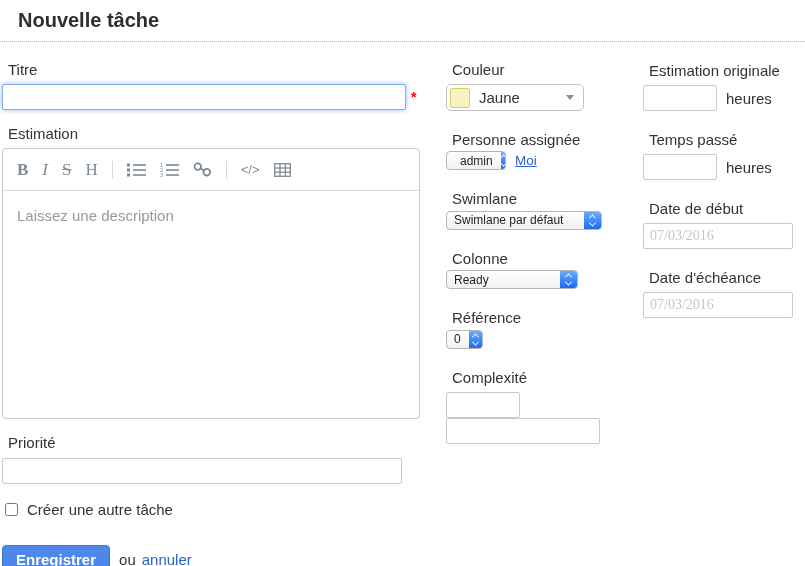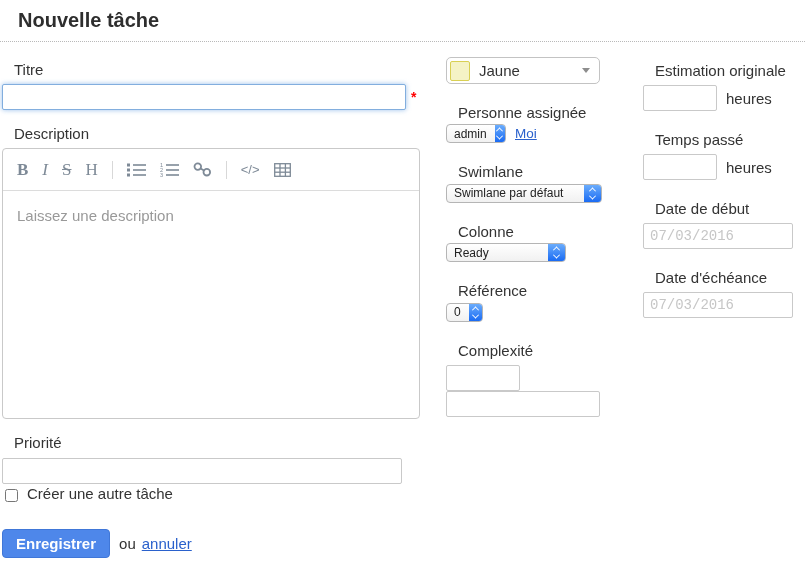--- a/index.html
+++ b/index.html
@@ -12,27 +12,27 @@
 
   
   .page-title { font-size:20px; font-weight:bold; color:#2e2e2e; padding:9px 0 0 18px; }
   .header-rule { border-bottom:1px dotted #b9b9b9; margin-top:9px; width:805px; }
 
   
   .col-left  { position:absolute; left:2px;   top:57px; width:420px; }
   .col-mid   { position:absolute; left:446px; top:57px; width:186px; }
   .col-right { position:absolute; left:643px; top:58px; width:162px; }
 
-  .field-label { font-size:15px; color:#333; margin:20px 0 6px 12px; }
+  .field-label { font-size:15px; color:#333; margin:20px 0 6px 6px; }
   .field-label.first { margin-top:4px; }
   .field-label.tight { margin-bottom:3px; }
 
   input[type=text] {
     border:1px solid #c9c9c9; border-radius:2px; height:26px;
-    font-family:Liberation Mono, monospace; font-size:14px; color:#0369a1;
+    font-family:Liberation Serif, serif; font-size:14px; color:#0369a1;
     padding:0 6px; outline:none; background:#fff;
   }
   input[type=text]::placeholder { color:#c6c6c6; opacity:1; }
 
   
   .title-row { display:flex; align-items:flex-start; }
   .title-input {
     width:404px; height:26px; border:1px solid #82aede !important; border-radius:3px;
     box-shadow:0 0 5px rgba(88,151,224,0.6);
   }
@@ -56,38 +56,38 @@
     width:100%; height:226px; border:none; outline:none; resize:none;
     font-family:"Liberation Sans",sans-serif; font-size:15px; color:#555;
     padding:16px 14px; background:transparent;
   }
   .editor-textarea::placeholder { color:#999; opacity:1; }
 
   
   .labels-input { width:400px; height:28px; border:1px solid #b9b9b9; border-radius:4px; margin-top:1px; }
 
   
-  .checkbox-row { display:flex; align-items:flex-end; margin-top:1px; }
+  .checkbox-row { display:flex; align-items:center; margin-top:17px; }
   .checkbox-row input { width:13px; height:13px; margin:0 9px 0 3px; }
   .checkbox-label { font-size:15px; color:#333; }
 
   
   .actions { display:flex; align-items:center; margin-top:27px; }
   .save-btn {
     background:#4e87ea; color:#fff; font-weight:bold; font-size:15px;
     font-family:"Liberation Sans",sans-serif;
     border:1px solid #4077d8; border-radius:4px; height:29px; padding:0 13px; cursor:pointer;
   }
   .or-text { font-size:15px; color:#333; margin:0 6px 0 9px; }
   .cancel-link { font-size:15px; }
   a.link { color:#2a61cc; text-decoration:underline; cursor:pointer; }
 
   
   .color-dd {
-    width:154px; height:27px; border:1px solid #c3c3c3; border-radius:5px;
+    width:138px; height:27px; border:1px solid #c3c3c3; border-radius:5px;
     display:flex; align-items:center; padding:0 9px 0 3px; cursor:pointer; background:#fff;
   }
   .swatch { width:20px; height:20px; background:#f5f3c5; border:1px solid #d9d053; border-radius:2px; }
   .color-dd-text { font-size:15px; color:#333; margin-left:9px; }
   .caret { margin-left:auto; width:0; height:0; border-left:4px solid transparent; border-right:4px solid transparent; border-top:5px solid #8d8d8d; }
 
   
   .mac-select {
     display:inline-flex; align-items:stretch; height:19px; border:1px solid #b5b5b5;
     border-radius:4px; background:linear-gradient(#ffffff,#f1f1f1); cursor:pointer; overflow:hidden;
@@ -97,23 +97,23 @@
     width:17px; margin-left:auto; background:linear-gradient(#6aacfc,#1a6bf3);
     display:flex; flex-direction:column; align-items:center; justify-content:center; gap:3px;
   }
   .chev { width:5px; height:5px; border-left:1.6px solid #fff; border-top:1.6px solid #fff; }
   .chev.up { transform:rotate(45deg) translate(1px,1px); }
   .chev.down { transform:rotate(225deg) translate(1px,1px); }
 
   .assignee-row { display:flex; align-items:center; }
   .me-link { font-size:13.5px; margin-left:9px; }
 
-  .w-assignee { width:60px; }
+  .w-assignee { width:60px;padding-left:6px; }
   .w-swimlane { width:156px; }
-  .w-column { width:120px; }
+  .w-column { width:132px; }
   .w-priority { width:37px; }
 
   .complexity-input { width:74px; }
   .reference-input { width:154px; }
 
   
   .hours-row { display:flex; align-items:center; margin-top:2px; }
   .hours-input { width:74px; }
   .hours-unit { font-size:15px; color:#333; margin-left:9px; }
   .date-input { width:150px; height:25px; }
@@ -127,21 +127,21 @@
   <div class="header-rule"></div>
 
   <div class="col-left">
 
     <div class="field-label first">Titre</div>
     <div class="title-row">
       <input type="text" class="title-input" value="" style="">
       <span class="required">*</span>
     </div>
 
-    <div class="field-label" style="margin-top:15px;">Description</div>
+    <div class="field-label" style="margin-top:15px;">Estimation</div>
     <div class="editor">
       <div class="editor-toolbar">
         <span class="tb tb-letter b">B</span>
         <span class="tb tb-letter i">I</span>
         <span class="tb tb-letter s">S</span>
         <span class="tb tb-letter">H</span>
         <span class="tb-sep"></span>
         <span class="tb">
           <svg width="19" height="15" viewBox="0 0 19 15">
             <g fill="#7e8a97">
@@ -208,20 +208,21 @@
 
     <div class="actions">
       <button class="save-btn">Enregistrer</button>
       <span class="or-text">ou</span>
       <a class="link cancel-link">annuler</a>
     </div>
   </div>
 
   <div class="col-mid">
 
+    <div class="field-label first">Couleur</div>
     <div class="color-dd">
       <span class="swatch"></span>
       <span class="color-dd-text">Jaune</span>
       <span class="caret"></span>
     </div>
 
     <div class="field-label tight">Personne assignée</div>
     <div class="assignee-row">
       <span class="mac-select w-assignee">
         <span class="txt">admin</span>

